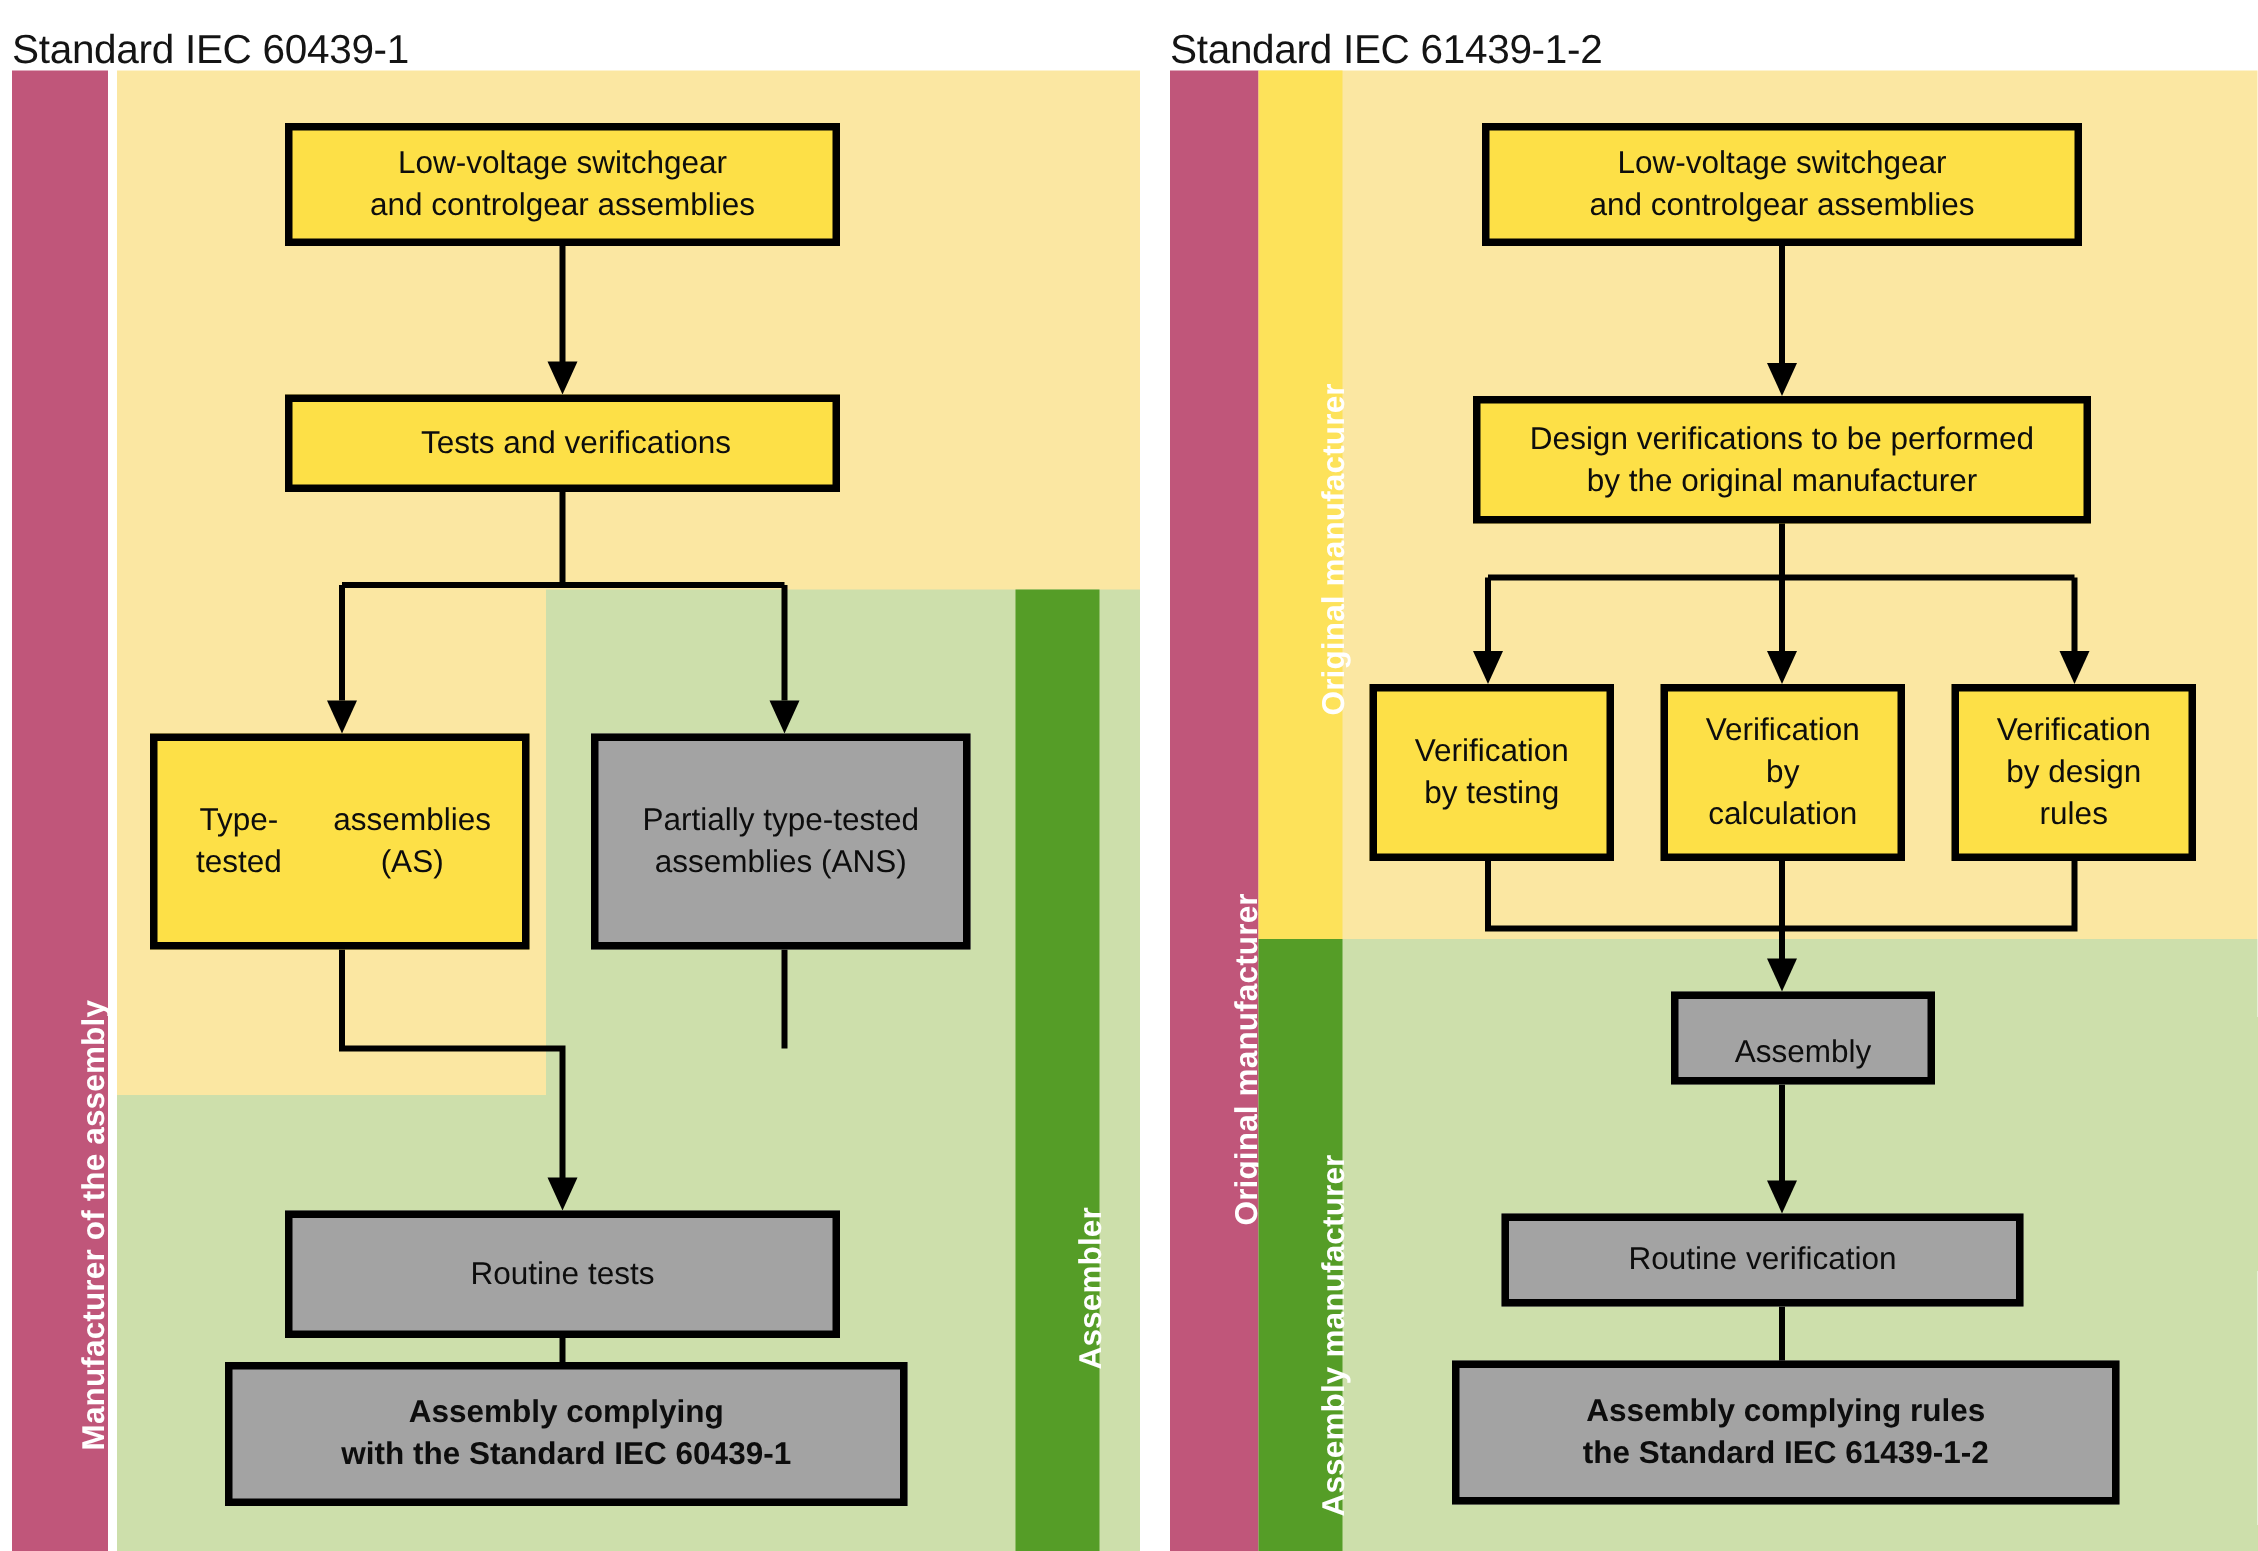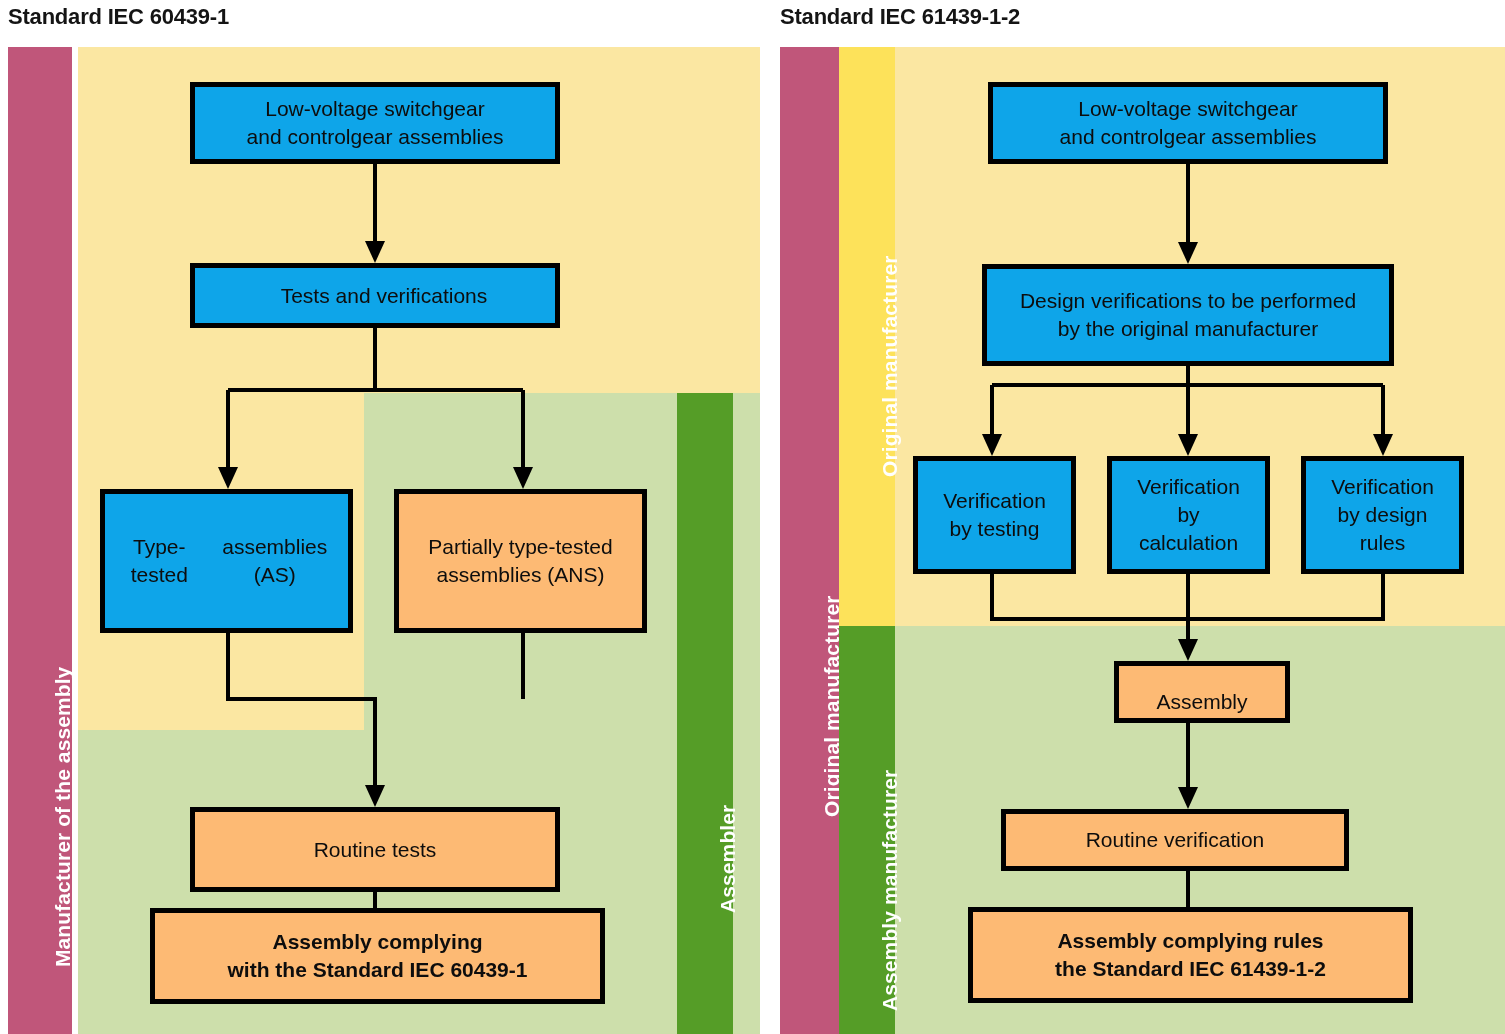--- a/index.html
+++ b/index.html
@@ -3,37 +3,37 @@
 <meta charset="utf-8">
 <style>
   html,body{margin:0;padding:0;background:#ffffff;}
   body{width:1505px;height:1034px;position:relative;
        font-family:"Liberation Sans",sans-serif;overflow:hidden;}
 
   .panel{position:absolute;top:0;height:1034px;}
   #panel-left{left:0;width:760px;}
   #panel-right{left:770px;width:735px;}
 
-  .panel-title{position:absolute;left:8px;top:4px;font-size:22px;font-weight:bold;
+  .panel-title{position:absolute;left:8px;top:18px;font-size:27px;font-weight:normal;
                color:#141414;letter-spacing:-0.2px;white-space:nowrap;}
   #panel-right .panel-title{left:10px;}
 
   .canvas{position:absolute;left:0;top:47px;right:0;bottom:0;}
 
   
   .band{position:absolute;}
   .band-label{position:absolute;color:#ffffff;font-weight:bold;font-size:21px;
               white-space:nowrap;transform-origin:0 0;letter-spacing:0.1px;}
 
   
   .node{position:absolute;border:5px solid #000000;box-sizing:border-box;
         display:flex;align-items:center;justify-content:center;text-align:center;
         font-size:21px;color:#0d0d0d;line-height:1.32;padding:2px 6px;}
-  .node.cream{background:#0ea5e9;}
-  .node.green{background:#fdba74;}
+  .node.cream{background:#fde047;}
+  .node.green{background:#a3a3a3;}
   .node.bold{font-weight:bold;}
   svg.wires{position:absolute;left:0;top:0;overflow:visible;}
 </style>
 </head>
 <body>
 
 <div class="panel" id="panel-left">
 
   <div class="panel-title">Standard IEC 60439-1</div>
 
@@ -139,21 +139,21 @@
         <polygon points="418,762 408,740 428,740"></polygon>
         <polygon points="418,904 408,882 428,882"></polygon>
       </g>
     </svg>
 
     <div class="node cream" style="left:218px;top:35px;width:400px;height:82px;flex-direction:column;">
       <span>Low-voltage switchgear</span>
       <span>and controlgear assemblies</span>
     </div>
 
-    <div class="node cream" style="left:212px;top:217px;width:412px;height:102px;flex-direction:column;">
+    <div class="node cream" style="left:212px;top:217px;width:412px;height:85px;flex-direction:column;">
       <span>Design verifications to be performed</span>
       <span>by the original manufacturer</span>
     </div>
 
     <div class="node cream" style="left:143px;top:409px;width:163px;height:118px;flex-direction:column;">
       <span>Verification</span>
       <span>by testing</span>
     </div>
 
     <div class="node cream" style="left:337px;top:409px;width:163px;height:118px;flex-direction:column;">

